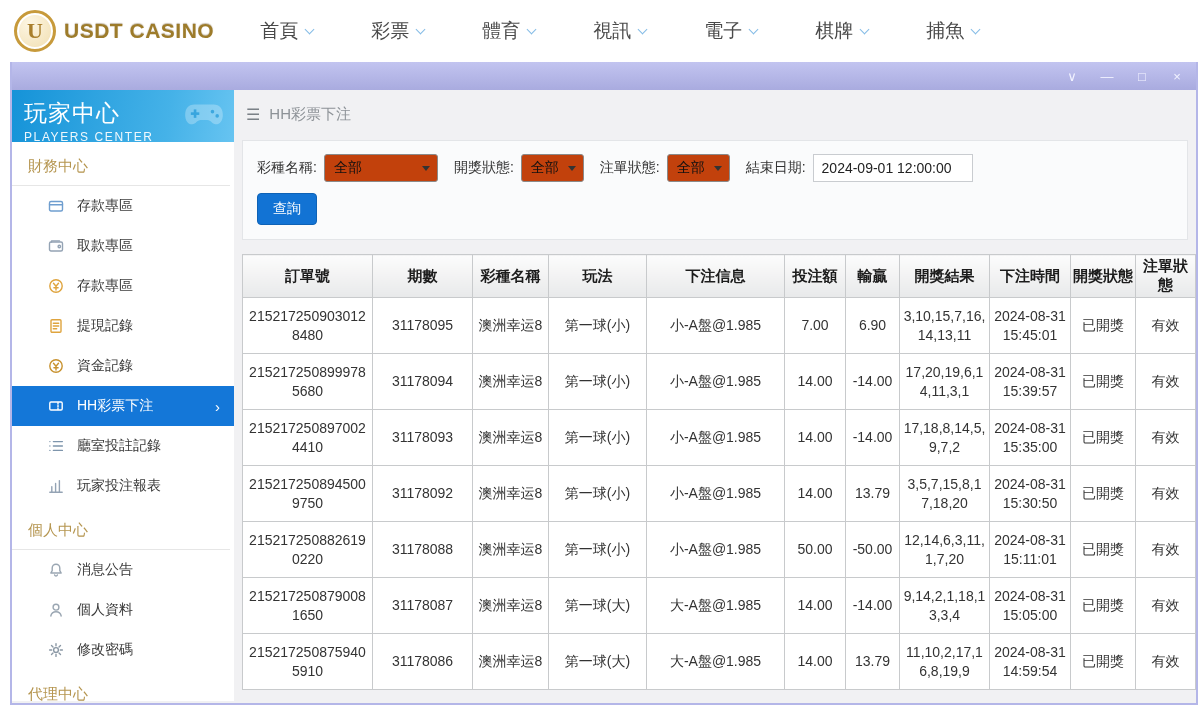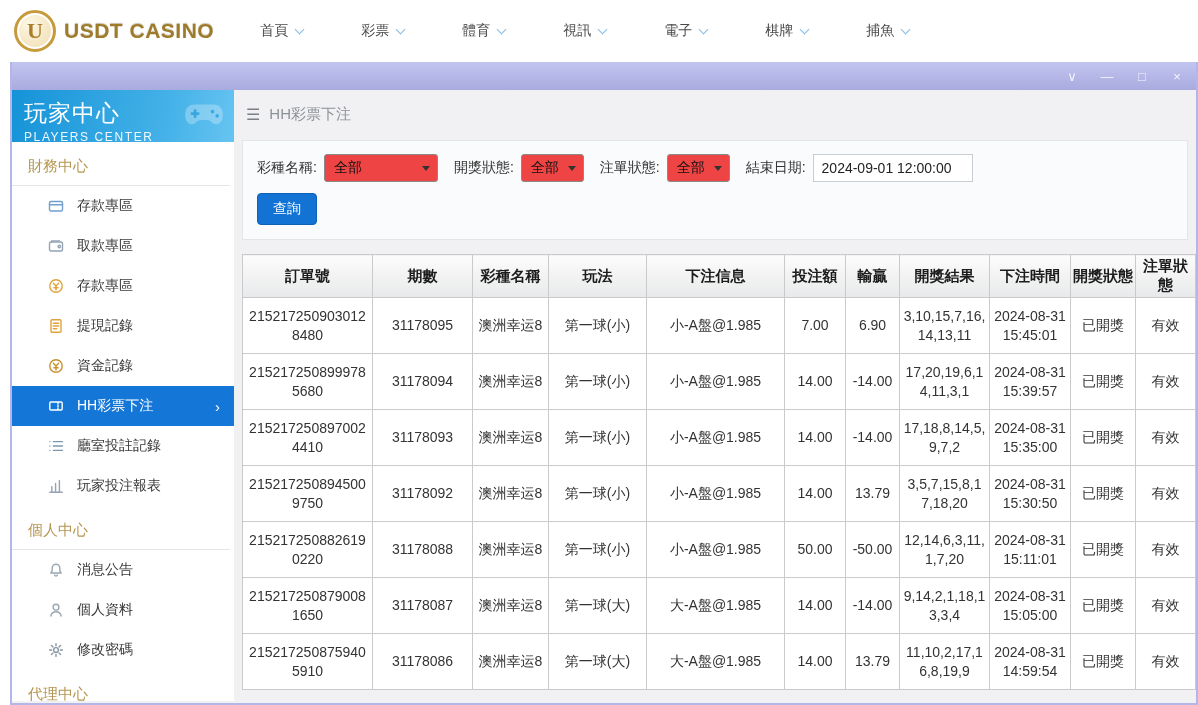--- a/index.html
+++ b/index.html
@@ -9,21 +9,21 @@
   
   .topbar{height:62px;display:flex;align-items:center;padding:0 14px;background:#fff}
   .logo{display:flex;align-items:center;gap:8px;cursor:pointer}
   .logo-circle{width:42px;height:42px;border-radius:50%;border:3px solid #c79a3b;flex:none;
     display:flex;align-items:center;justify-content:center;
     background:radial-gradient(circle at 35% 30%,#fdf6e3,#f0ddae);box-shadow:inset 0 0 0 2px #fff}
   .logo-u{font-family:"Liberation Serif","DejaVu Serif",serif;font-weight:bold;font-size:22px;color:#a97f2c}
   .logo-text{font-size:21px;font-weight:bold;letter-spacing:.5px;color:#9d7b2a;
     text-shadow:0 1px 1px rgba(255,255,255,.9),0 -1px 1px rgba(90,60,10,.35)}
   .topnav{display:flex;margin-left:46px;column-gap:58px}
-  .nav-item{display:flex;align-items:center;font-size:14px;color:#4a4a4a;cursor:pointer;white-space:nowrap}
+  .nav-item{display:flex;align-items:center;font-size:19px;color:#4a4a4a;cursor:pointer;white-space:nowrap}
   .chev-down{width:7px;height:7px;border-right:1.7px solid #85bce6;border-bottom:1.7px solid #85bce6;
     transform:rotate(45deg);margin-left:8px;margin-top:-4px}
 
   
   .window{position:absolute;left:10px;top:62px;width:1188px;height:643px;
     border:2px solid #b4b6e8;border-top:none;background:#f1f1f3}
   .titlebar{height:28px;background:linear-gradient(#c2c4f0,#a9abdf);display:flex;align-items:center;
     justify-content:flex-end;padding:0 12px}
   .win-controls{display:flex;gap:21px;color:#f2f3ff;font-size:13px;line-height:1}
   .win-btn{cursor:pointer;min-width:14px;text-align:center}
@@ -44,21 +44,21 @@
   .item-chevron{position:absolute;right:14px;font-size:15px;color:#fff}
 
   
   .main{flex:1;min-width:0}
   .breadcrumb{display:flex;align-items:center;gap:9px;padding:15px 12px 12px;color:#8d9297;font-size:15px}
   .hamburger{color:#7b8187;font-size:16px;cursor:pointer}
   .filters{margin:4px 8px 0;background:#fafbfc;border:1px solid #e3e5e8;padding:13px 14px 14px}
   .filter-row{display:flex;align-items:flex-end;flex-wrap:wrap;column-gap:8px;row-gap:10px}
   .fgroup{display:flex;align-items:center;gap:7px;margin-right:8px}
   .flabel{font-size:14px;color:#333;white-space:nowrap}
-  .select{position:relative;background:#ef4444;border:1px solid #8a8a8a;border-radius:3px;
+  .select{position:relative;background:#c2410c;border:1px solid #8a8a8a;border-radius:3px;
     padding:4px 24px 4px 9px;font-size:14px;color:#111;cursor:pointer;min-width:46px;white-space:nowrap}
   .select.wide{min-width:114px}
   .select::after{content:"";position:absolute;right:7px;top:50%;margin-top:-2px;
     border-left:4px solid transparent;border-right:4px solid transparent;border-top:5px solid #333}
   .date-input{border:1px solid #c9ccd0;padding:5px 8px;font-size:14px;color:#222;width:160px;
     font-family:inherit;background:#fff}
   .btn-row{margin-top:11px}
   .search-btn{background:#1273d4;color:#fff;border:1px solid #0e62b6;border-radius:4px;
     padding:6px 15px;font-size:14px;cursor:pointer;font-family:inherit}
 

